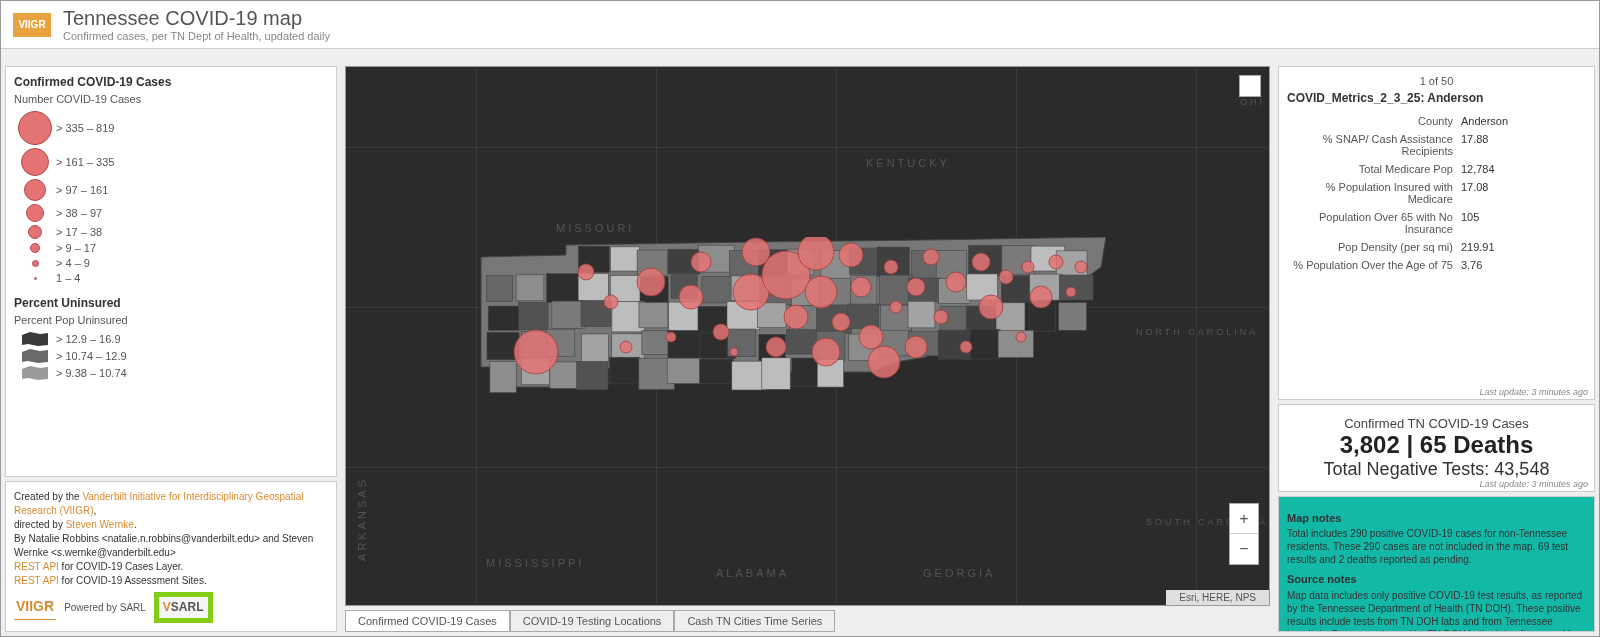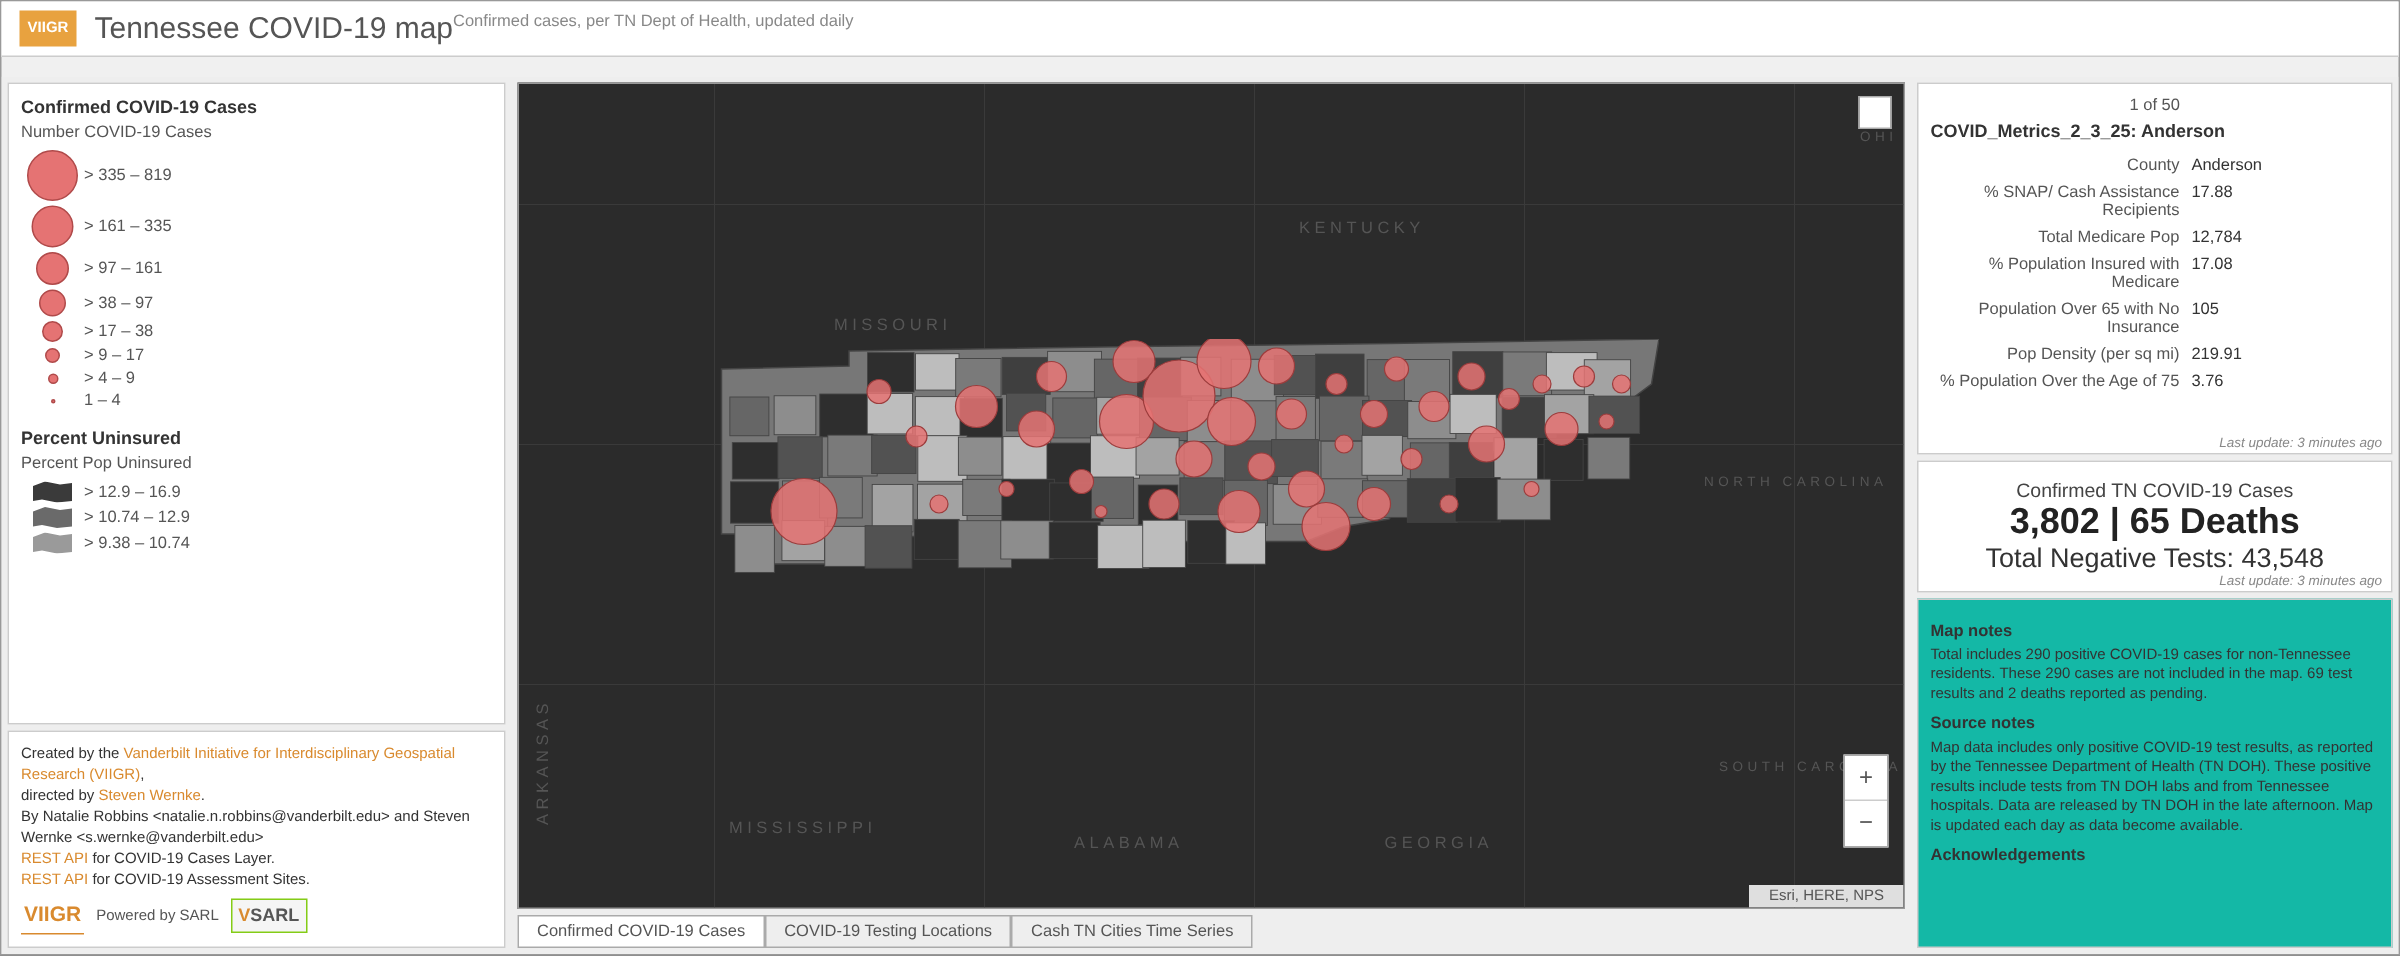--- a/index.html
+++ b/index.html
@@ -1,20 +1,20 @@
 <!DOCTYPE html>
 <html><head>
 <meta charset="utf-8">
 <style>
 * { box-sizing: border-box; margin: 0; padding: 0; }
 body { font-family: "Segoe UI", Arial, sans-serif; font-size: 12px; color: #333; background: #f0f0f0; width: 1600px; height: 637px; overflow: hidden; }
 .app { display: flex; flex-direction: column; width: 100%; height: 100%; border: 1px solid #999; gap: 13px; }
 .header { display: flex; align-items: center; padding: 6px 12px; border-bottom: 1px solid #ccc; background: #fff; }
 .logo { width: 38px; height: 24px; background: #e8a23f; color: #fff; font-weight: bold; font-size: 10px; text-align: center; line-height: 24px; margin-right: 12px; }
-.titles { display: flex; }
+.titles { display: flex; flex-direction: column; }
 .title { font-size: 20px; color: #555; font-weight: 400; }
 .subtitle { font-size: 11px; color: #888; }
 .body { display: flex; flex: 1; overflow: hidden; }
 .left { width: 340px; display: flex; flex-direction: column; padding: 4px; gap: 4px; background: #eee; }
 .center { flex: 1; display: flex; flex-direction: column; padding: 4px; background: #eee; }
 .right { width: 325px; display: flex; flex-direction: column; padding: 4px; gap: 4px; background: #eee; }
 .panel { background: #fff; border: 1px solid #ccc; padding: 8px; font-size: 11px; overflow: auto; }
 .panel-heading { font-weight: bold; font-size: 12px; margin-bottom: 4px; }
 .legend-sub { font-size: 11px; color: #555; margin-bottom: 6px; }
 .legend-row { display: flex; align-items: center; margin: 3px 0; }
@@ -44,22 +44,22 @@
 .detail-table td:first-child { text-align: right; color: #555; padding-right: 6px; width: 58%; }
 .timestamp { position: absolute; right: 6px; bottom: 2px; font-size: 9px; font-style: italic; color: #888; }
 .stats-panel { background: #fff; border: 1px solid #ccc; padding: 11px; position: relative; text-align: center; }
 .stats-label { font-size: 13px; color: #444; }
 .stats-main { font-size: 24px; font-weight: bold; color: #222; }
 .stats-sub { font-size: 18px; color: #333; }
 .notes-panel { background: #14b8a6; border: 1px solid #ccc; padding: 8px; font-size: 10px; line-height: 1.3; flex: 1; overflow: auto; }
 .notes-panel h4 { font-size: 11px; font-weight: bold; margin-top: 6px; margin-bottom: 2px; }
 .footer-logos { display: flex; align-items: center; gap: 8px; margin-top: 4px; }
 .logo2 { font-weight: bold; color: #d98a2e; font-size: 14px; border-bottom: 1px solid #d98a2e; padding: 2px; }
-.logo3 { font-weight: bold; color: #555; font-size: 12px; border: 1px solid #84cc16; padding: 2px 4px; background: #f5f5f5; }
-.details-panel { position: relative; padding-bottom: 16px; height: 248px; }
+.logo3 { font-weight: bold; color: #555; font-size: 12px; border: 5px solid #84cc16; padding: 2px 4px; background: #f5f5f5; }
+.details-panel { position: relative; padding-bottom: 16px; height: 334px; }
 </style>
 </head>
 <body>
 
 <div class="app">
   <div class="header">
     <div class="logo">VIIGR</div>
     <div class="titles">
       <div class="title">Tennessee COVID-19 map</div>
       <div class="subtitle">Confirmed cases, per TN Dept of Health, updated daily</div>

